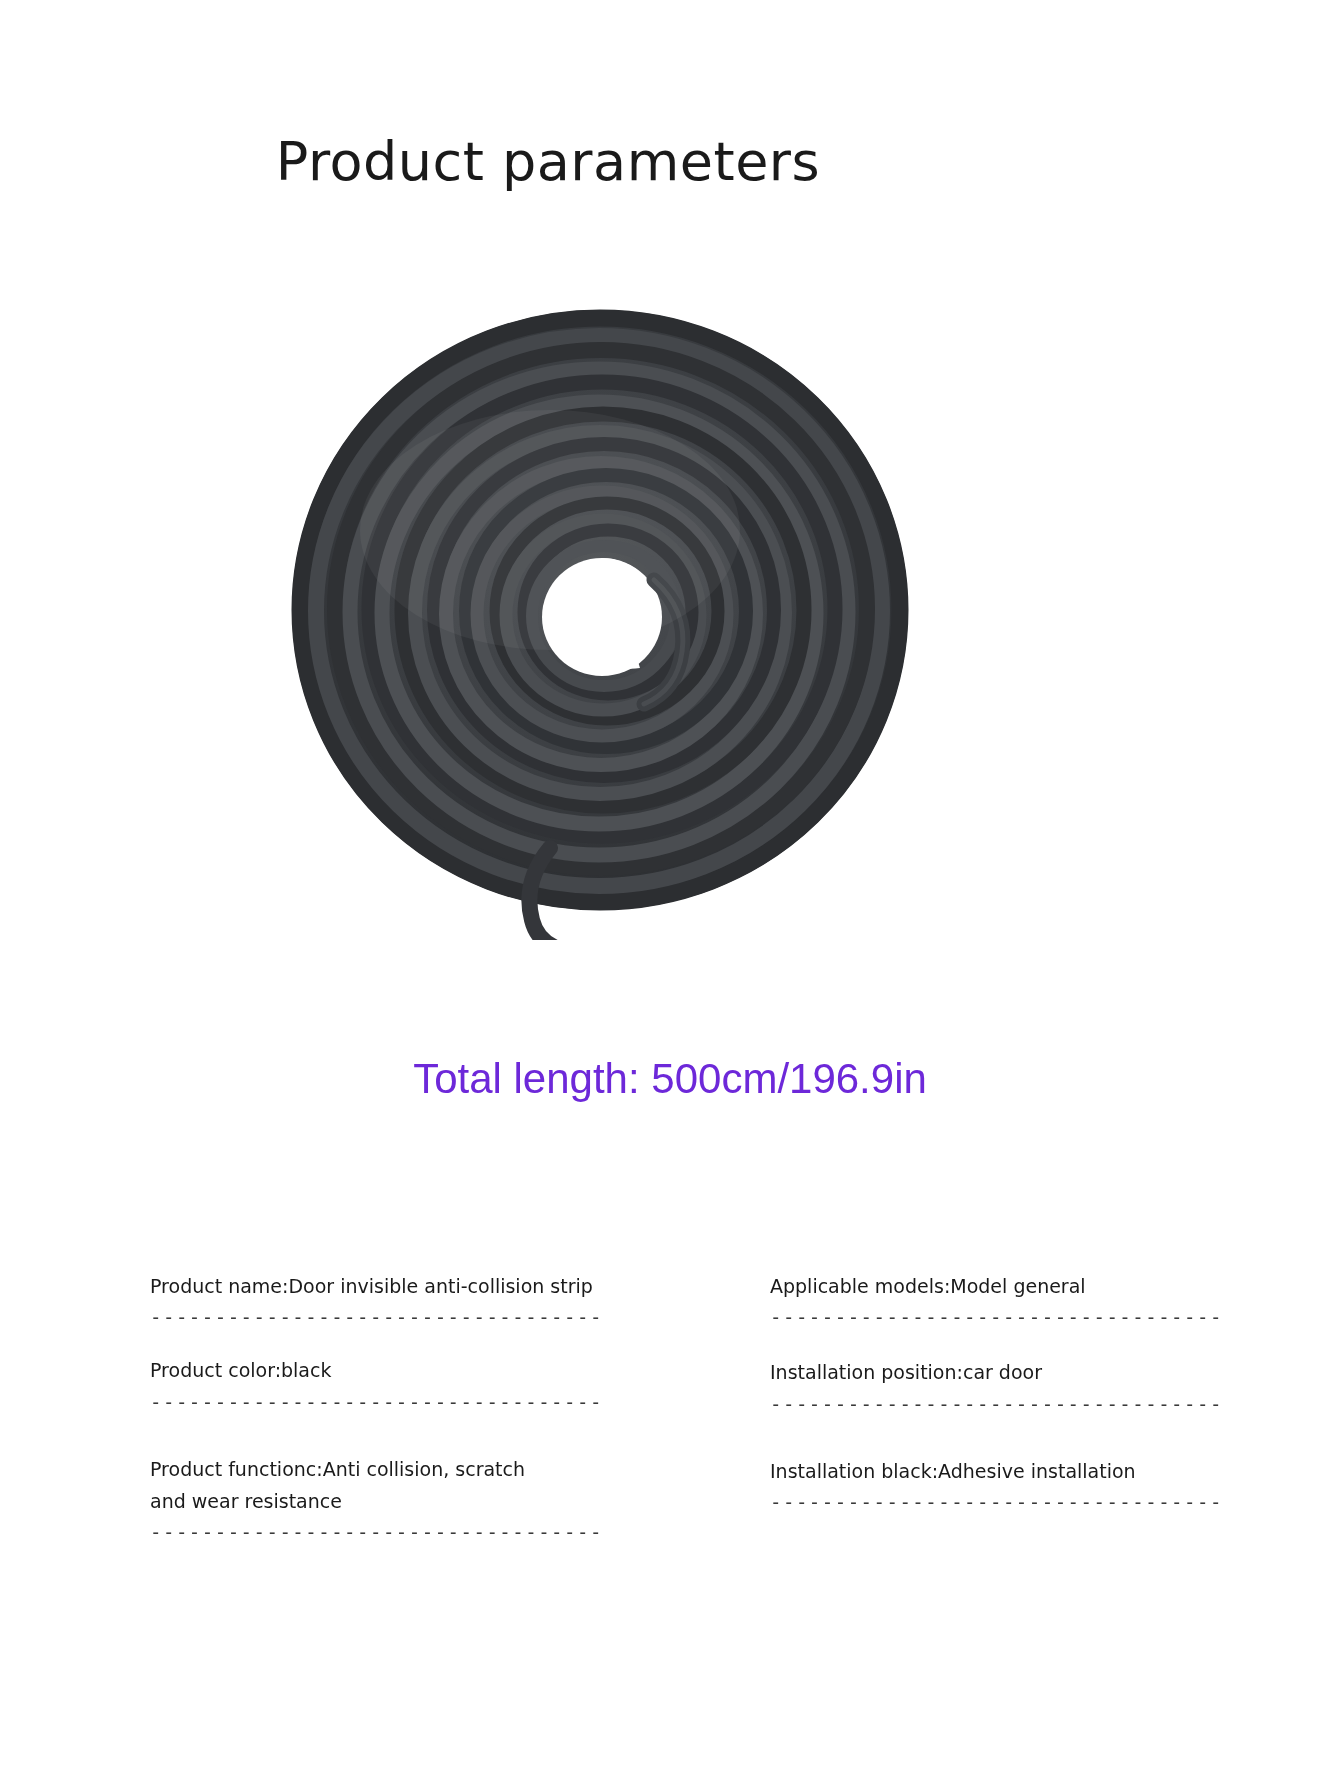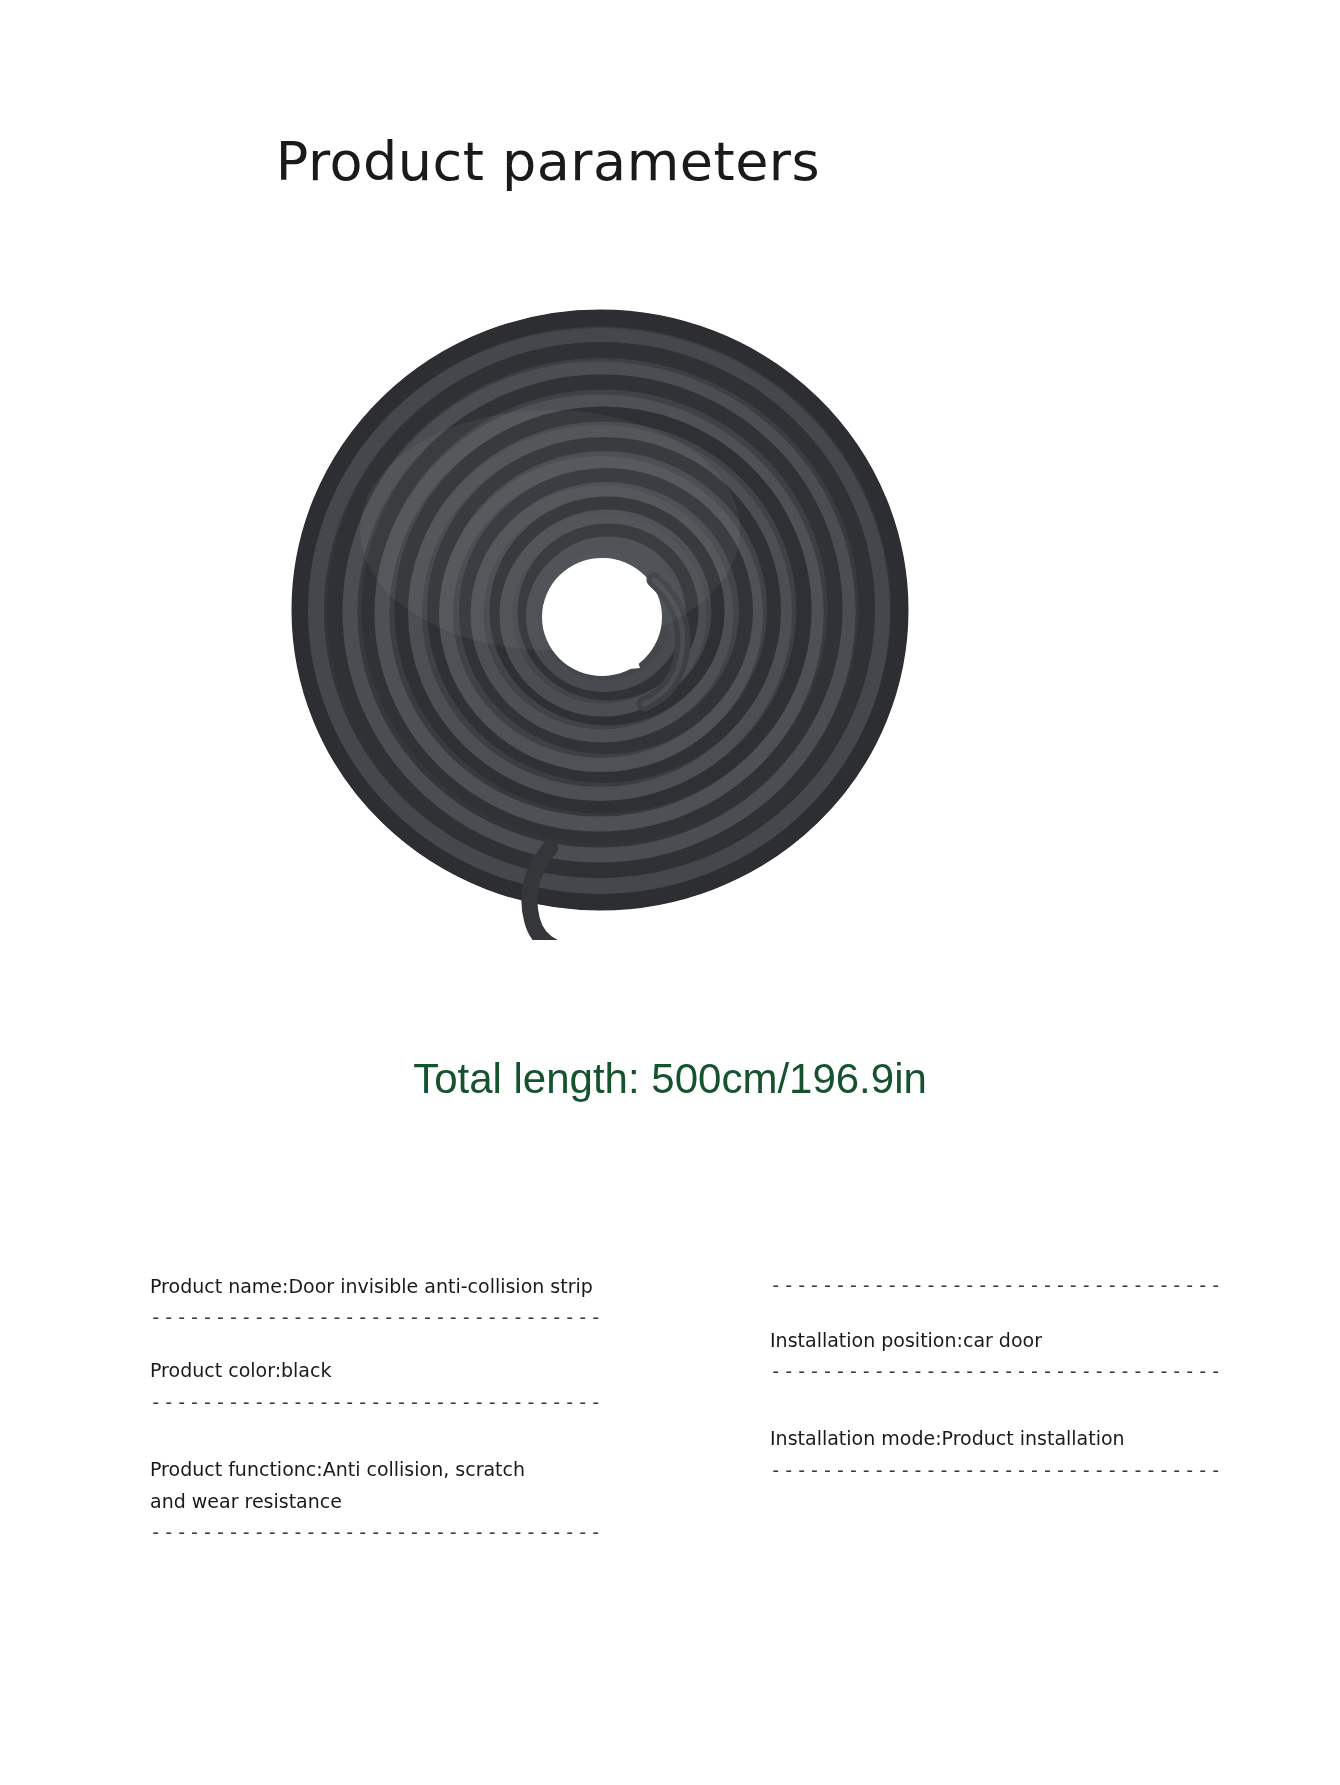--- a/index.html
+++ b/index.html
@@ -50,21 +50,21 @@
     height: 660px;
   }
 
   
   .length-caption {
     position: absolute;
     left: 0;
     top: 1055px;
     width: 1340px;
     text-align: center;
-    color: #14532d;
+    color: #6d28d9;
     font-size: 42px;
     font-weight: 400;
     font-family: "Liberation Sans", sans-serif;
     letter-spacing: 0px;
   }
 
   
   .specs {
     position: absolute;
     left: 150px;
@@ -175,26 +175,27 @@
       </div>
       <div class="spec-item">
         <div class="spec-text">Product functionc:Anti collision, scratch
 and wear resistance</div>
         <div class="dashes">-----------------------------------------</div>
       </div>
     </div>
 
     <div class="spec-col right">
       <div class="spec-item">
+        <div class="spec-text">Applicable models:Model general</div>
         <div class="dashes">-------------------------------------------</div>
       </div>
       <div class="spec-item">
         <div class="spec-text">Installation position:car door</div>
         <div class="dashes">-------------------------------------------</div>
       </div>
       <div class="spec-item">
-        <div class="spec-text">Installation mode:Product installation</div>
+        <div class="spec-text">Installation black:Adhesive installation</div>
         <div class="dashes">-------------------------------------------</div>
       </div>
     </div>
 
   </div>
 </div>
 
 </body></html>

